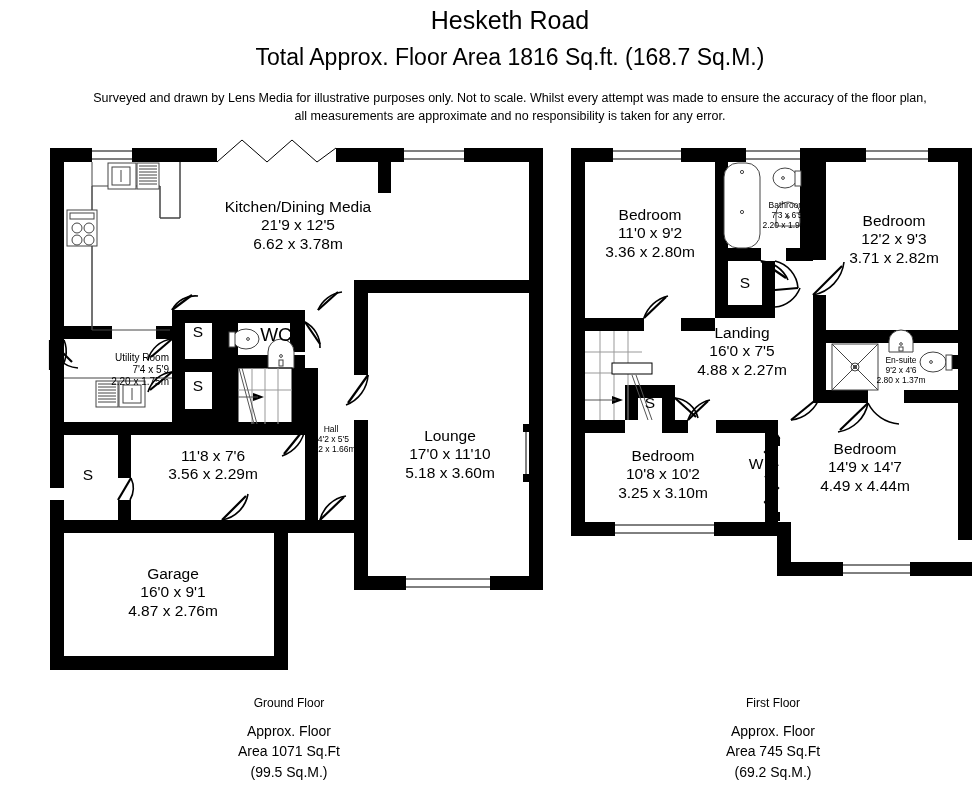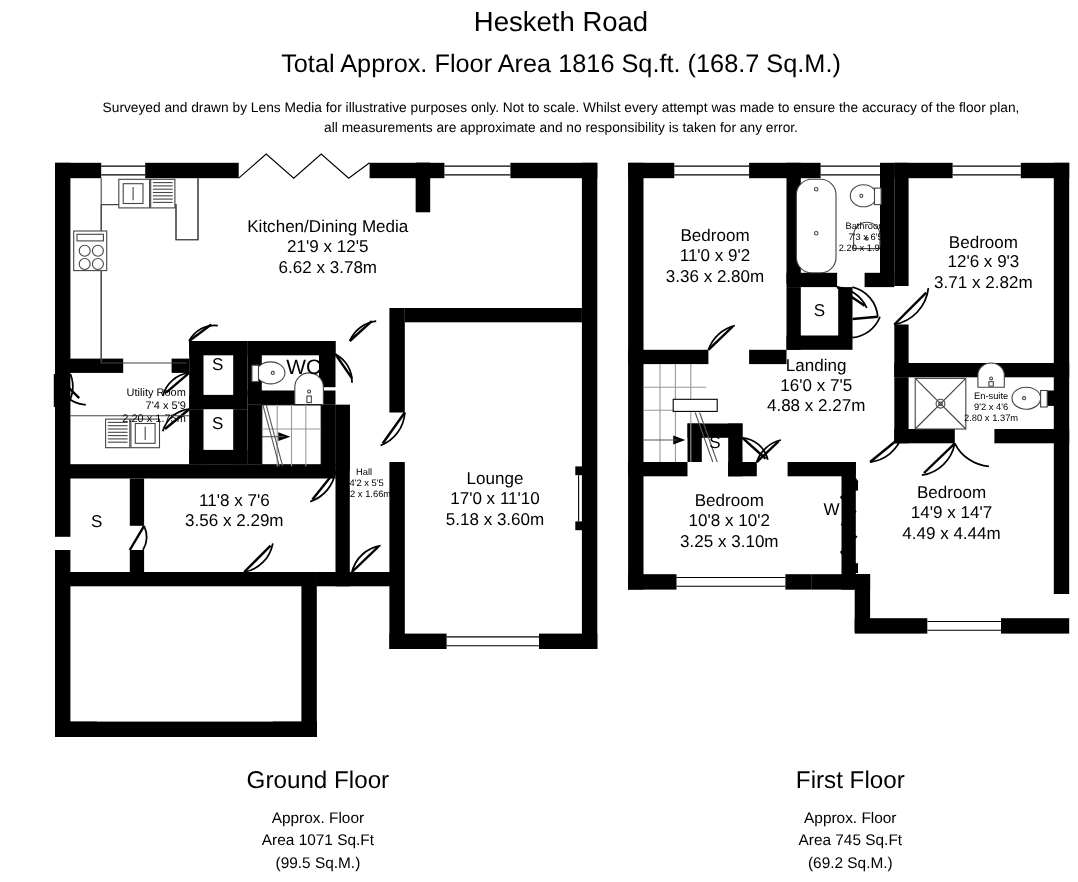--- a/index.html
+++ b/index.html
@@ -39,21 +39,21 @@
   .lbl .d{font-size:15.5px;}
   .lbl.sm .n{font-size:10px;}
   .lbl.sm .d{font-size:10px;}
   .lbl.xs .n{font-size:8.5px;}
   .lbl.xs .d{font-size:8.5px;}
   .tag{position:absolute;font-size:15.5px;text-align:center;}
   .tagbig{position:absolute;font-size:19px;text-align:center;}
 
   
   .foot{position:absolute;text-align:center;}
-  .foot .ft{font-size:22px;margin-bottom:11px;}
+  .foot .ft{font-size:12px;margin-bottom:11px;}
   .foot .fl{font-size:14px;line-height:1.45;text-align:center;}
 </style>
 </head>
 <body>
 
 <div id="root">
 
   <div class="hdr" id="title">Hesketh Road</div>
   <div class="hdr" id="subtitle">Total Approx. Floor Area 1816 Sq.ft. (168.7 Sq.M.)</div>
   <div class="hdr" id="disc1">Surveyed and drawn by Lens Media for illustrative purposes only. Not to scale. Whilst every attempt was made to ensure the accuracy of the floor plan,</div>
@@ -412,40 +412,45 @@
     <div class="d">11'8 x 7'6</div>
     <div class="d">3.56 x 2.29m</div>
   </div>
 
   <div class="lbl" style="left:350px;top:427px;width:160px;">
     <div class="n">Lounge</div>
     <div class="d">17'0 x 11'10</div>
     <div class="d">5.18 x 3.60m</div>
   </div>
 
+  <div class="lbl" style="left:64px;top:565px;width:178px;">
+    <div class="n">Garage</div>
+    <div class="d">16'0 x 9'1</div>
+    <div class="d">4.87 x 2.76m</div>
+  </div>
 
   <div class="tag" style="left:158px;top:323px;width:40px;">S</div>
   <div class="tag" style="left:158px;top:377px;width:40px;">S</div>
   <div class="tag" style="left:48px;top:466px;width:40px;">S</div>
 
   <div class="lbl" style="left:568px;top:206px;width:124px;">
     <div class="n">Bedroom</div>
     <div class="d">11'0 x 9'2</div>
     <div class="d">3.36 x 2.80m</div>
   </div>
 
   <div class="lbl xs" style="left:729px;top:200px;width:76px;">
     <div class="n">Bathroom</div>
     <div class="d">7'3 x 6'5</div>
     <div class="d">2.20 x 1.96m</div>
   </div>
 
   <div class="lbl" style="left:812px;top:212px;width:124px;">
     <div class="n">Bedroom</div>
-    <div class="d">12'6 x 9'3</div>
+    <div class="d">12'2 x 9'3</div>
     <div class="d">3.71 x 2.82m</div>
   </div>
 
   <div class="lbl" style="left:660px;top:324px;width:124px;">
     <div class="n">Landing</div>
     <div class="d">16'0 x 7'5</div>
     <div class="d">4.88 x 2.27m</div>
   </div>
 
   <div class="lbl xs" style="left:845px;top:355px;width:72px;">

